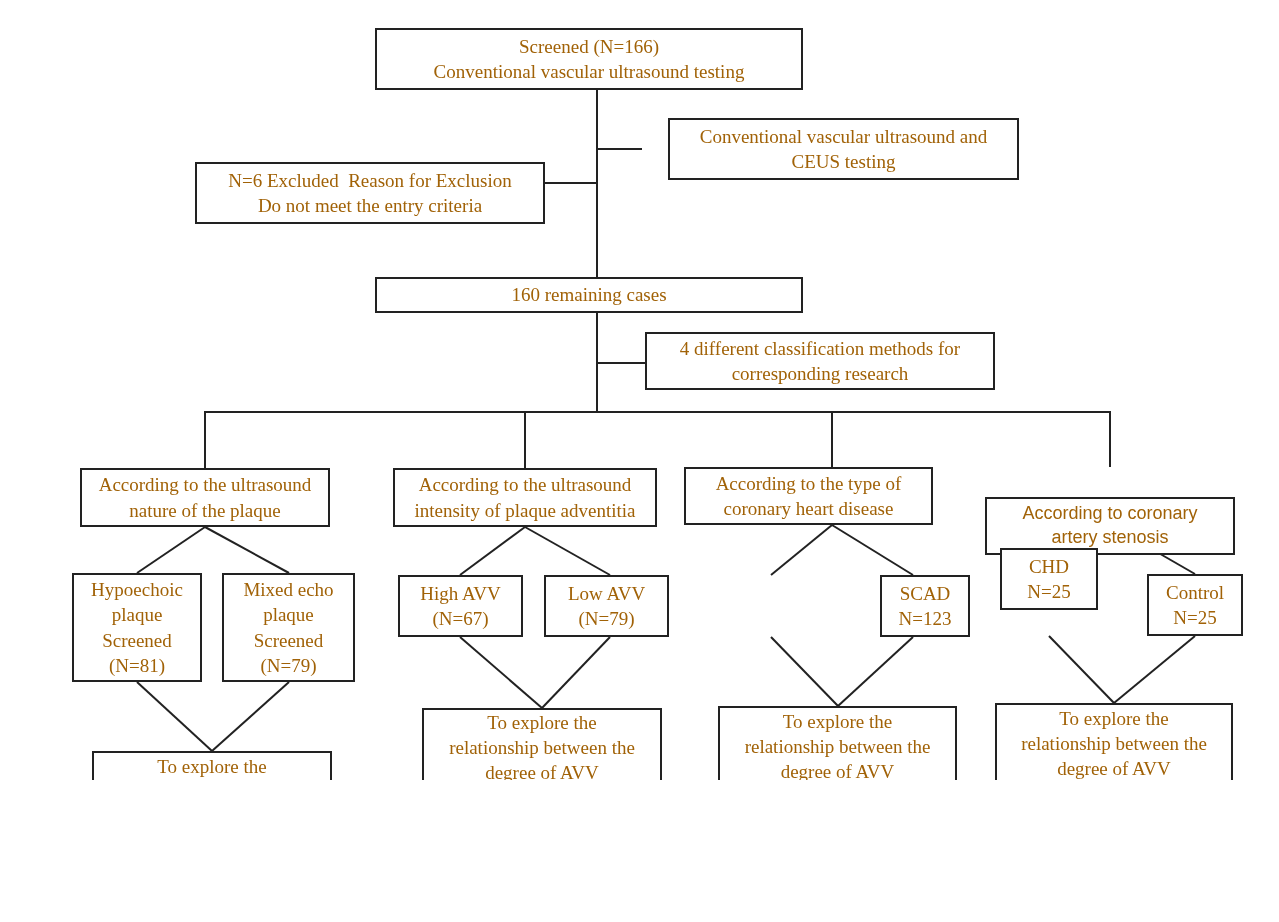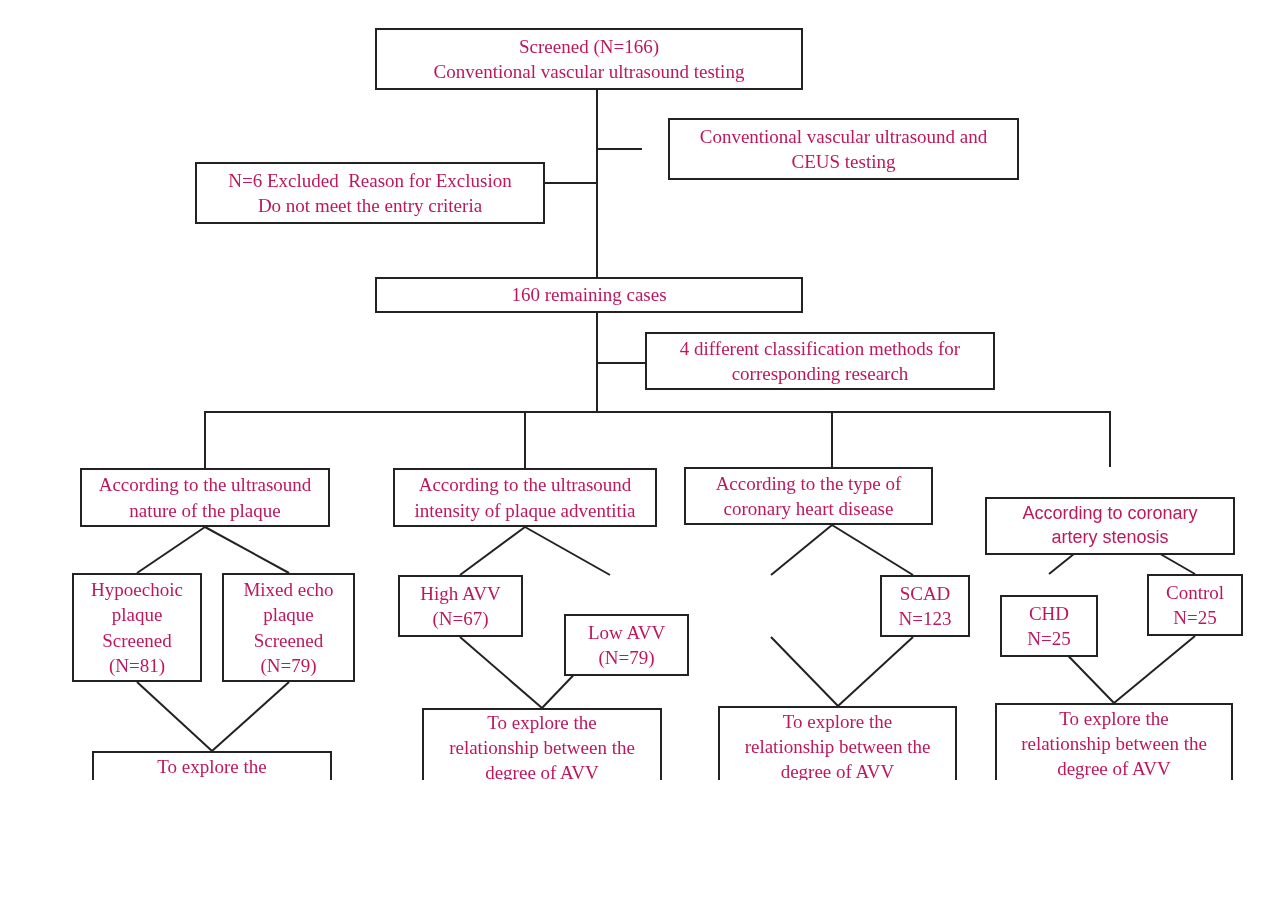--- a/index.html
+++ b/index.html
@@ -2,21 +2,21 @@
 <html><head>
 <meta charset="utf-8">
 <style>
   html, body { margin: 0; padding: 0; background: #ffffff; }
   #stage {
     position: relative;
     width: 1279px;
     height: 780px;
     background: #ffffff;
     font-family: "Liberation Serif", "DejaVu Serif", serif;
-    color: #be185d;
+    color: #a16207;
     border-radius: 7px;
   }
   #connectors {
     position: absolute;
     left: 0; top: 0;
     width: 1279px; height: 922px;
   }
   #connectors line { stroke: #222222; stroke-width: 2; }
   .box {
     position: absolute;
@@ -41,24 +41,24 @@
   #b-methods   { left: 645px; top: 332px; width: 350px; height: 58px; }
 
   #b1-header { left: 80px;  top: 468px; width: 250px; height: 59px; }
   #b2-header { left: 393px; top: 468px; width: 264px; height: 59px; }
   #b3-header { left: 684px; top: 467px; width: 249px; height: 58px; }
   #b4-header { left: 985px; top: 467px; width: 250px; height: 58px; }
 
   #b1-left  { left: 72px;   top: 573px; width: 130px; height: 109px; }
   #b1-right { left: 222px;  top: 573px; width: 133px; height: 109px; }
   #b2-left  { left: 398px;  top: 575px; width: 125px; height: 62px; }
-  #b2-right { left: 564px;  top: 575px; width: 125px; height: 62px; margin-top: 39px; }
+  #b2-right { left: 544px;  top: 575px; width: 125px; height: 62px; }
   #b3-left  { left: 722px;  top: 575px; width: 98px;  height: 62px; }
   #b3-right { left: 868px;  top: 575px; width: 90px;  height: 62px; margin-left: 12px; }
-  #b4-left  { left: 1000px; top: 595px; width: 98px;  height: 62px; }
+  #b4-left  { left: 1000px; top: 548px; width: 98px;  height: 62px; }
   #b4-right { left: 1147px; top: 574px; width: 96px;  height: 62px; }
 
   #b1-out { left: 92px;  top: 751px; width: 240px; height: 157px; }
   #b2-out { left: 422px; top: 708px; width: 240px; height: 155px; }
   #b3-out { left: 718px; top: 706px; width: 239px; height: 156px; }
   #b4-out { left: 995px; top: 703px; width: 238px; height: 157px; }
 </style>
 </head>
 <body>
 

